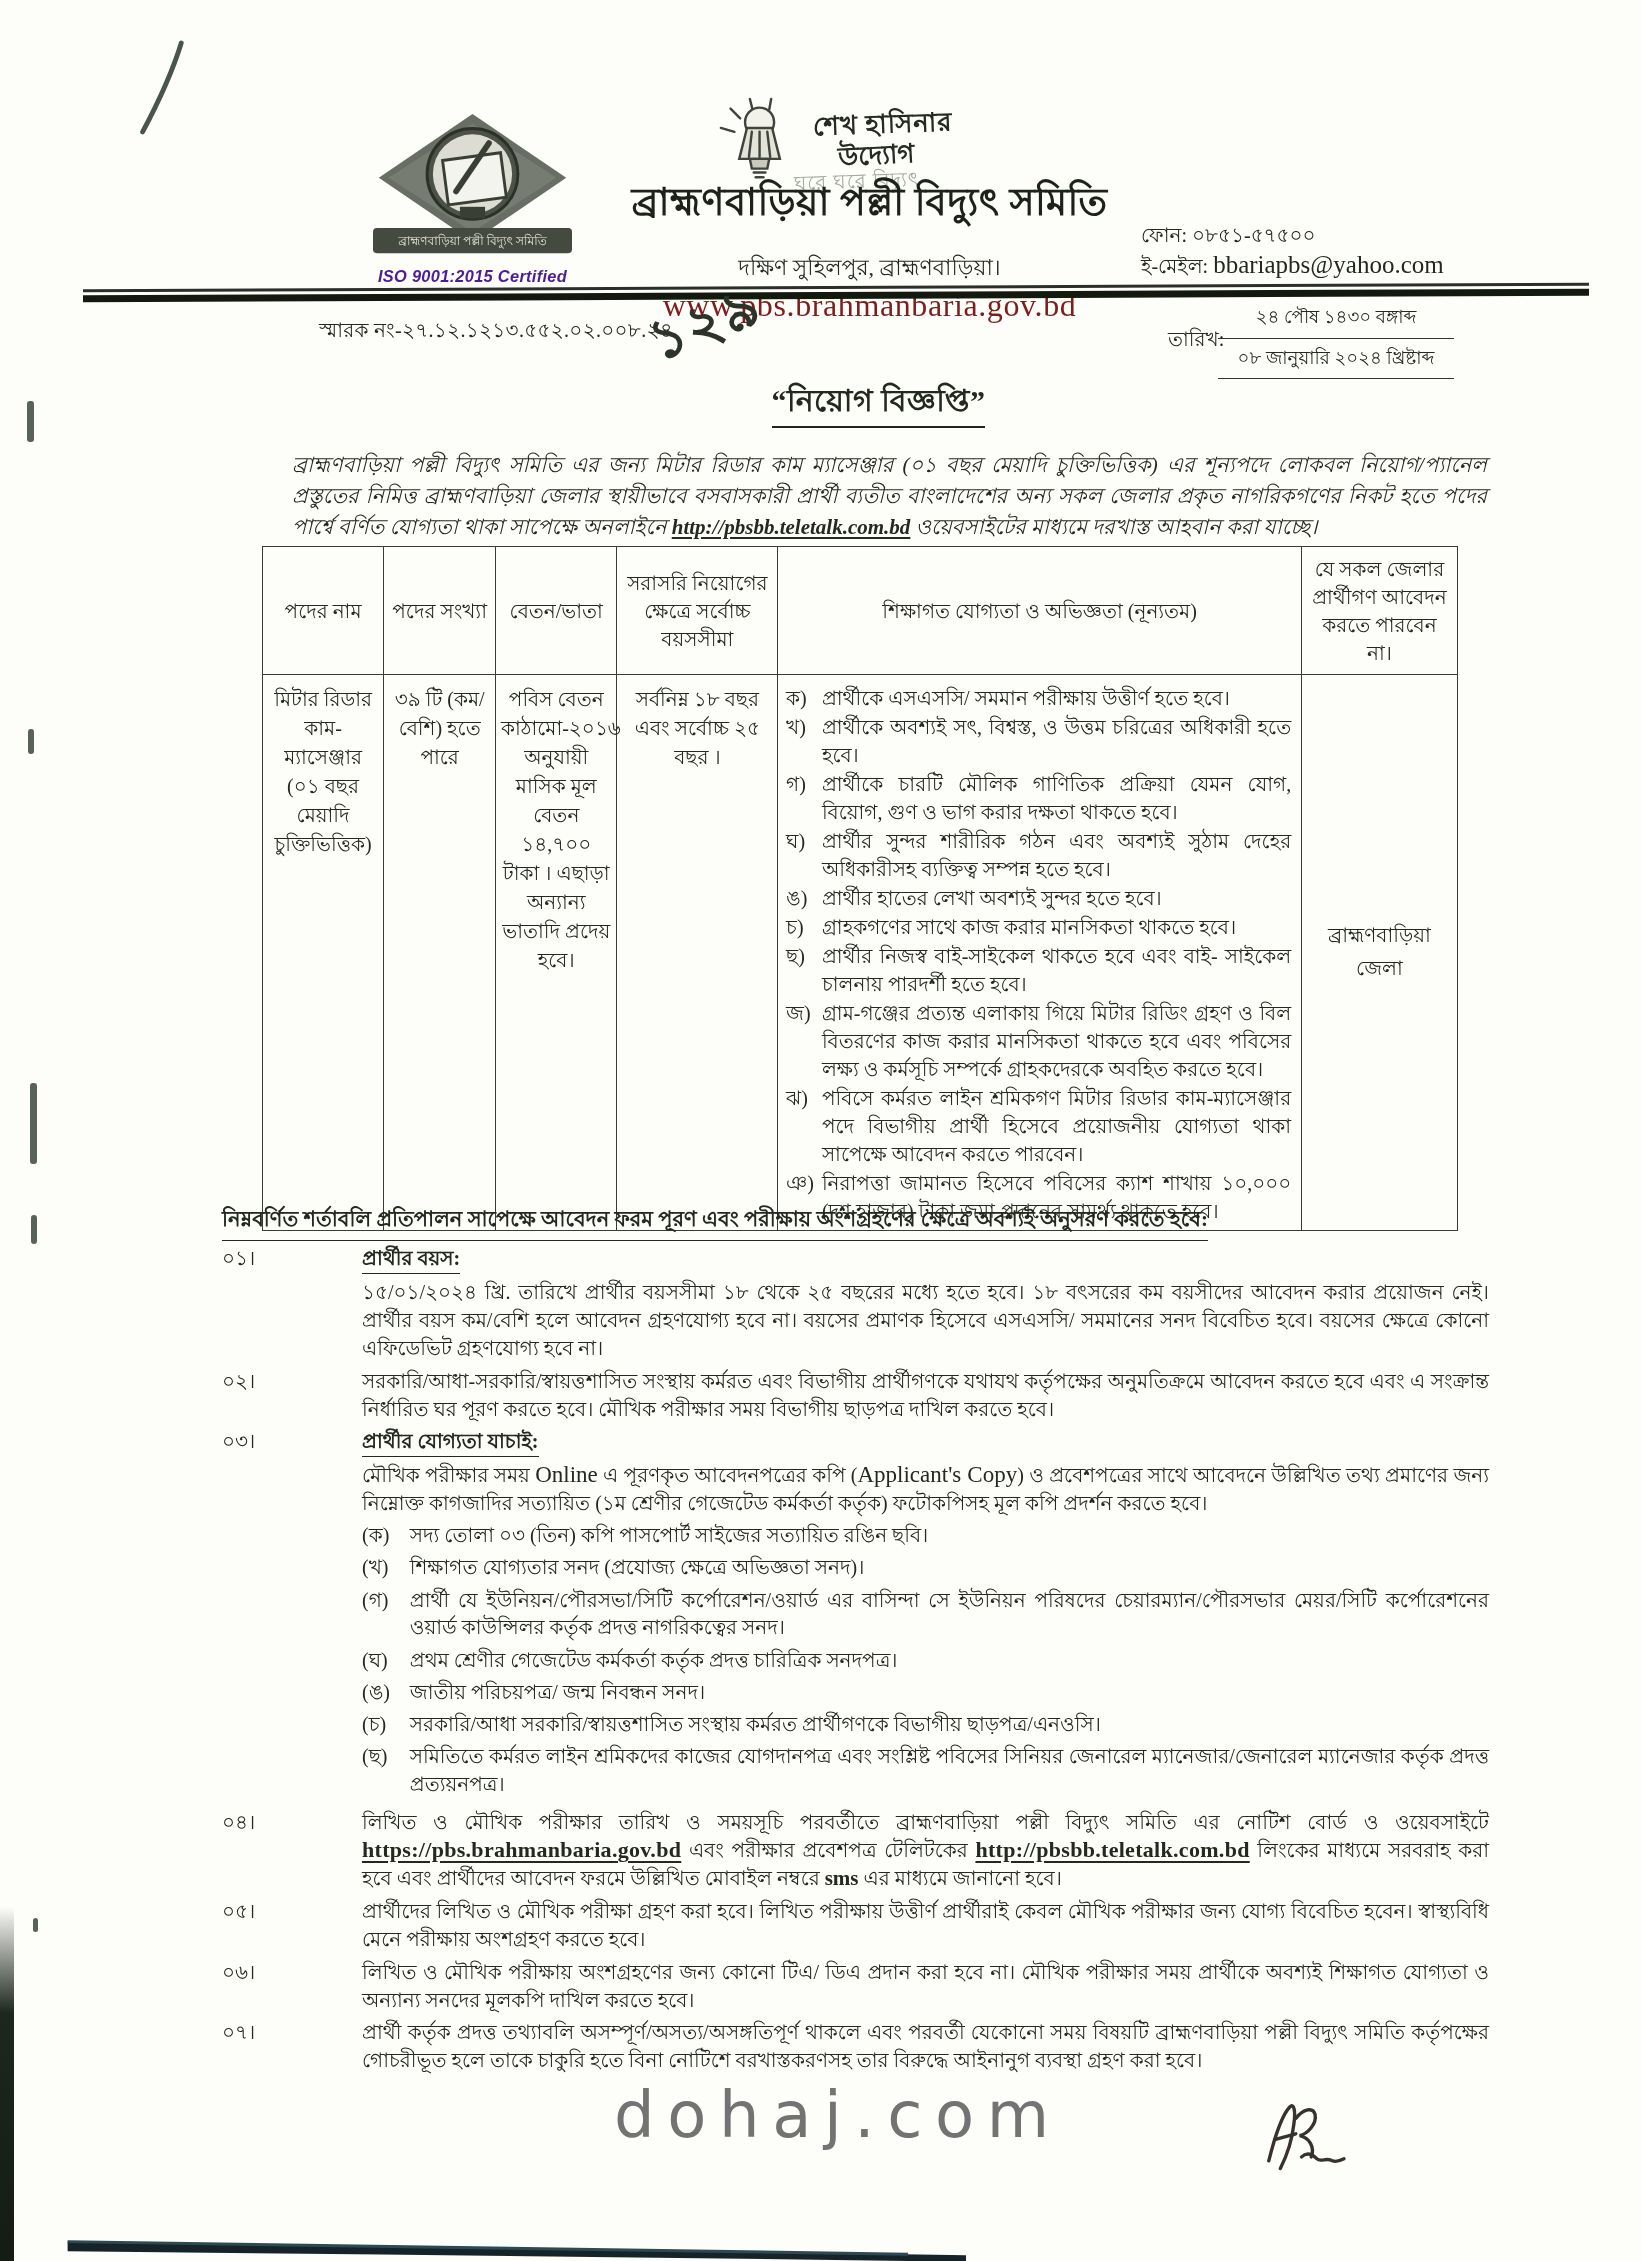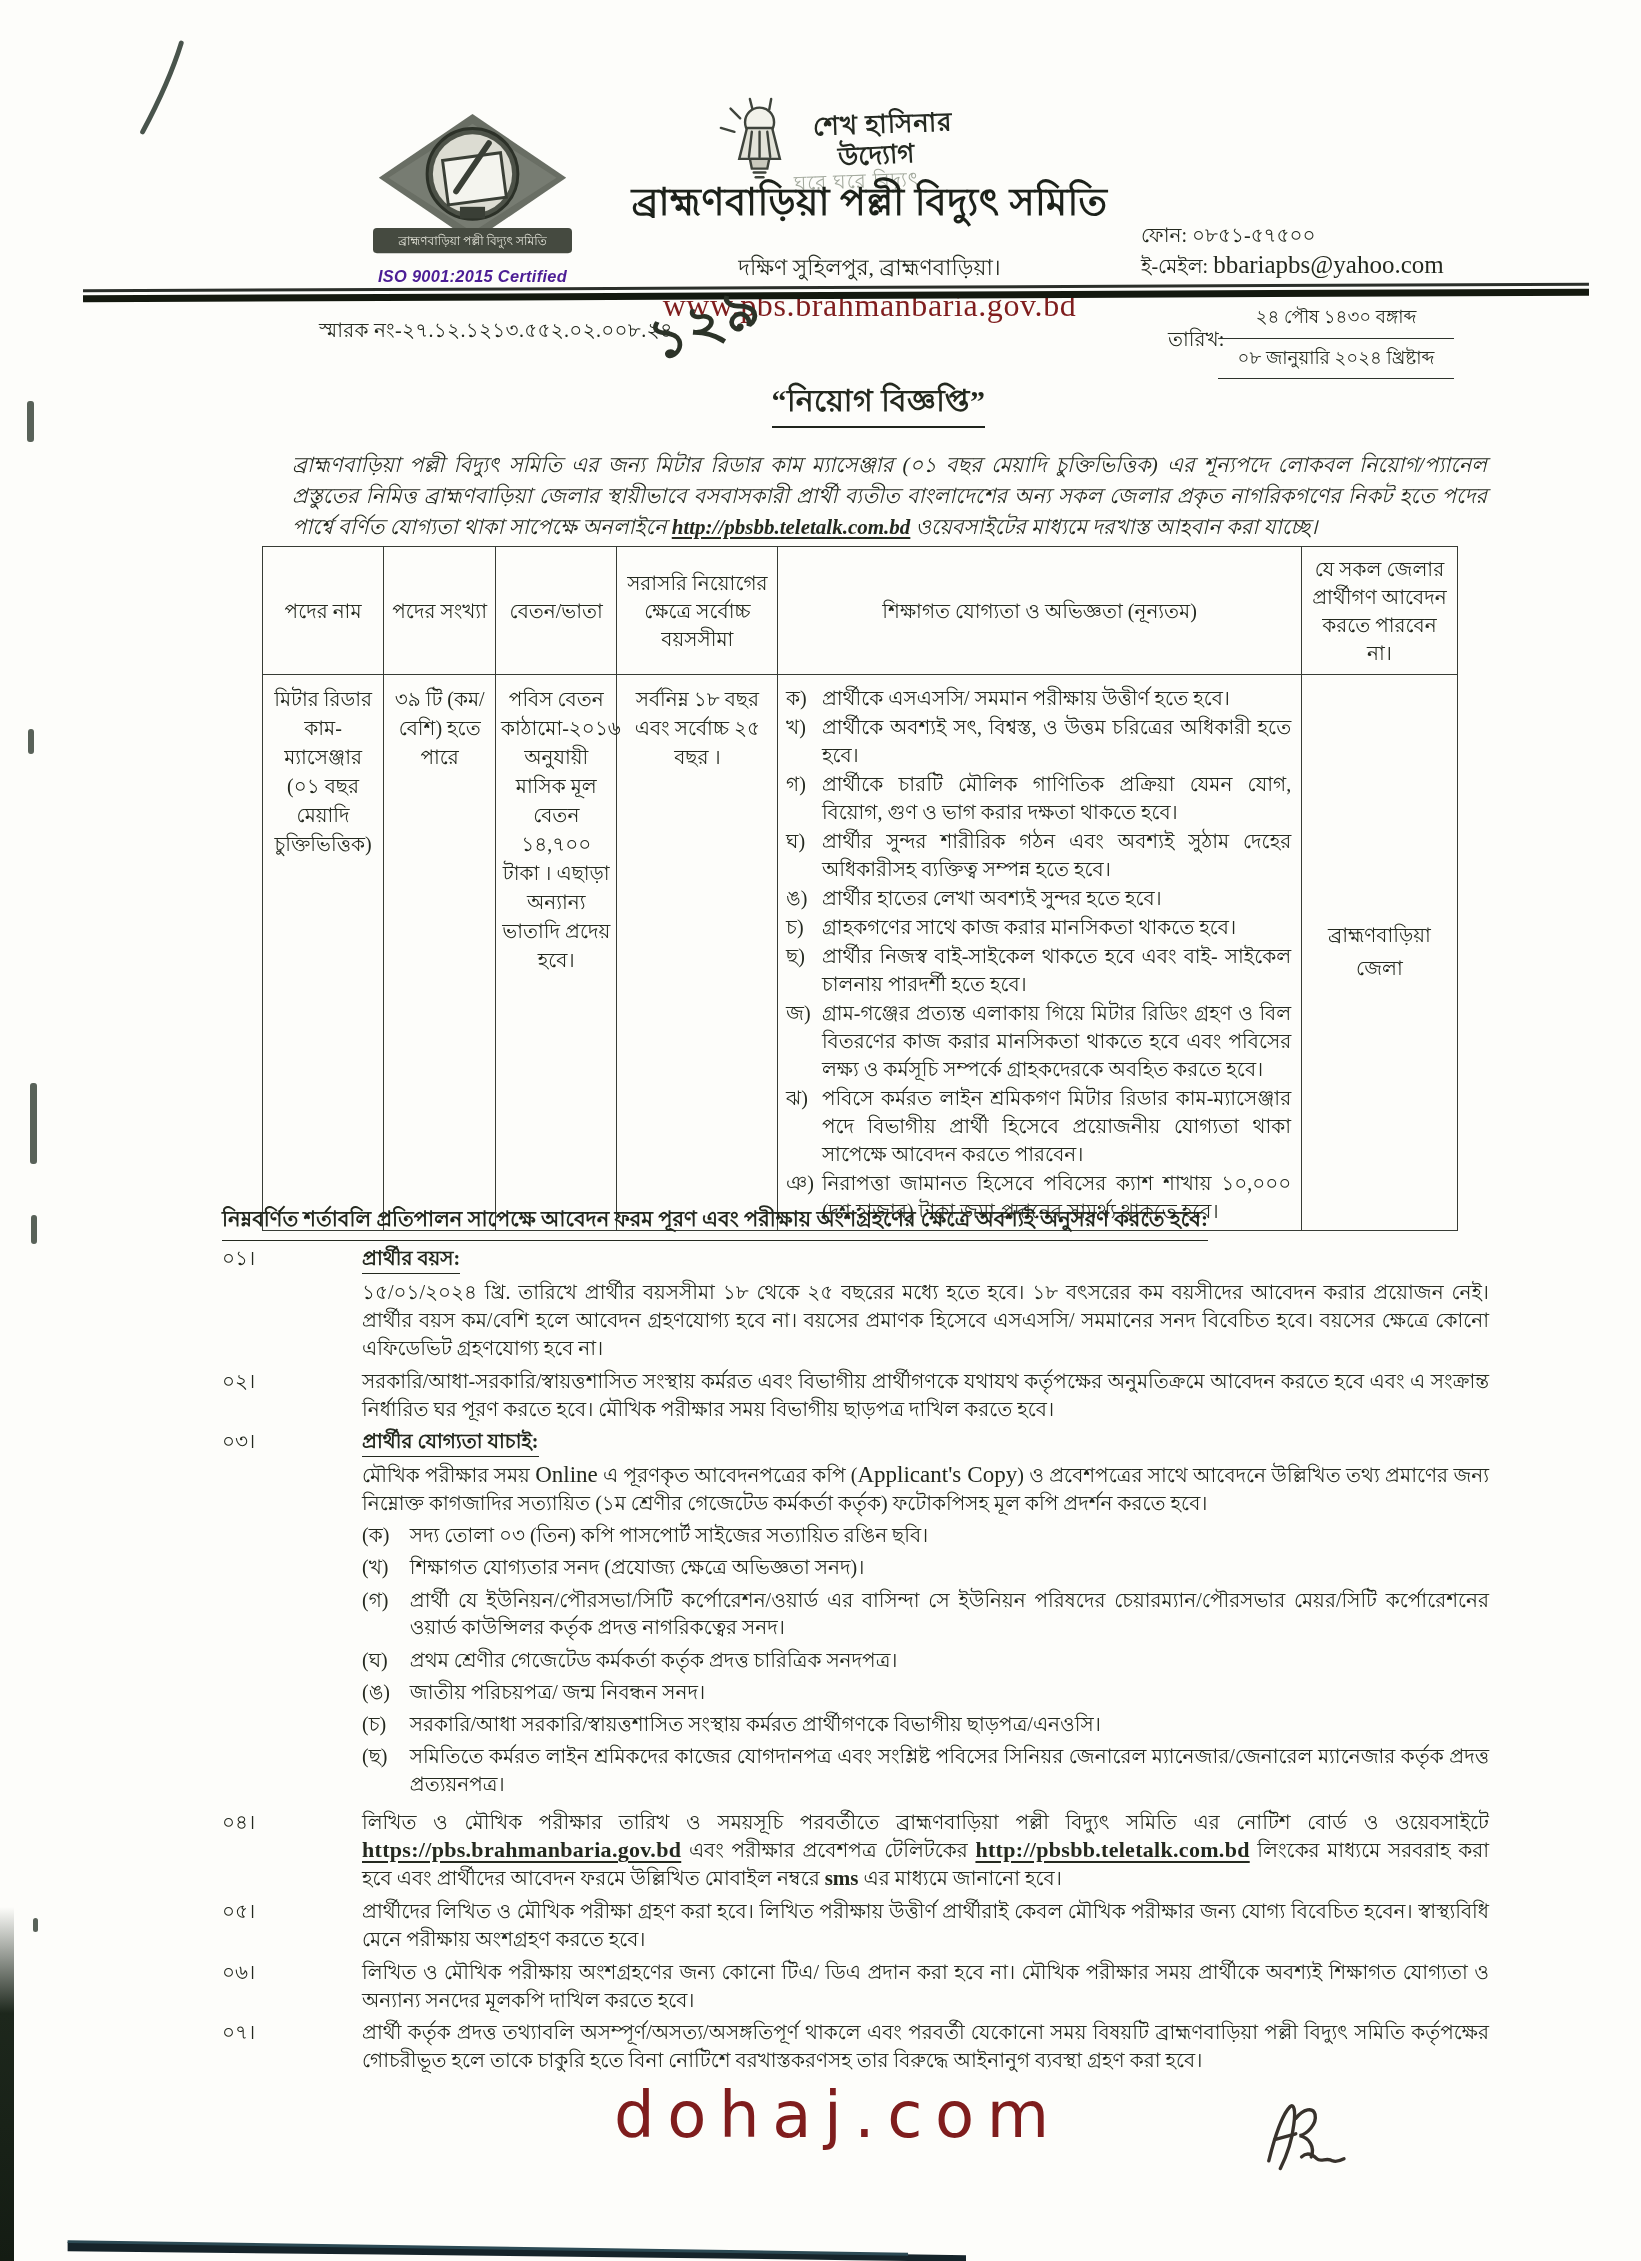--- a/index.html
+++ b/index.html
@@ -73,21 +73,21 @@
   .cond-title{font-weight:700;border-bottom:1.9px solid #24291f;display:inline-block;
     padding-bottom:1px;margin-bottom:3.9px;}
   .doc-item{display:flex;gap:5.8px;margin:4.8px 0;line-height:27.5px;text-align:justify;}
   .doc-item .dl{flex:0 0 42px;}
   .doc-item .dt2{flex:1;}
   .url{font-weight:700;text-decoration:underline;text-underline-offset:3.9px;
     font-size:22px;letter-spacing:0.3px;}
   .smslat{font-weight:700;font-size:21px;}
   
   .watermark{position:absolute;left:614px;top:2078px;font-family:"DejaVu Sans","Liberation Sans",sans-serif;
-    font-size:64px;letter-spacing:12.6px;color:#7f1d1d;font-weight:400;}
+    font-size:64px;letter-spacing:12.6px;color:#737373;font-weight:400;}
   .signature{position:absolute;left:1257px;top:2101px;}
 </style>
 </head>
 <body>
 
 <div class="sheet">
 
   <svg class="pen-slash" viewBox="0 0 60 100">
     <path d="M52,4 C44,30 28,66 12,96" fill="none" stroke="#49544c" stroke-width="5" stroke-linecap="round"></path>
   </svg>

